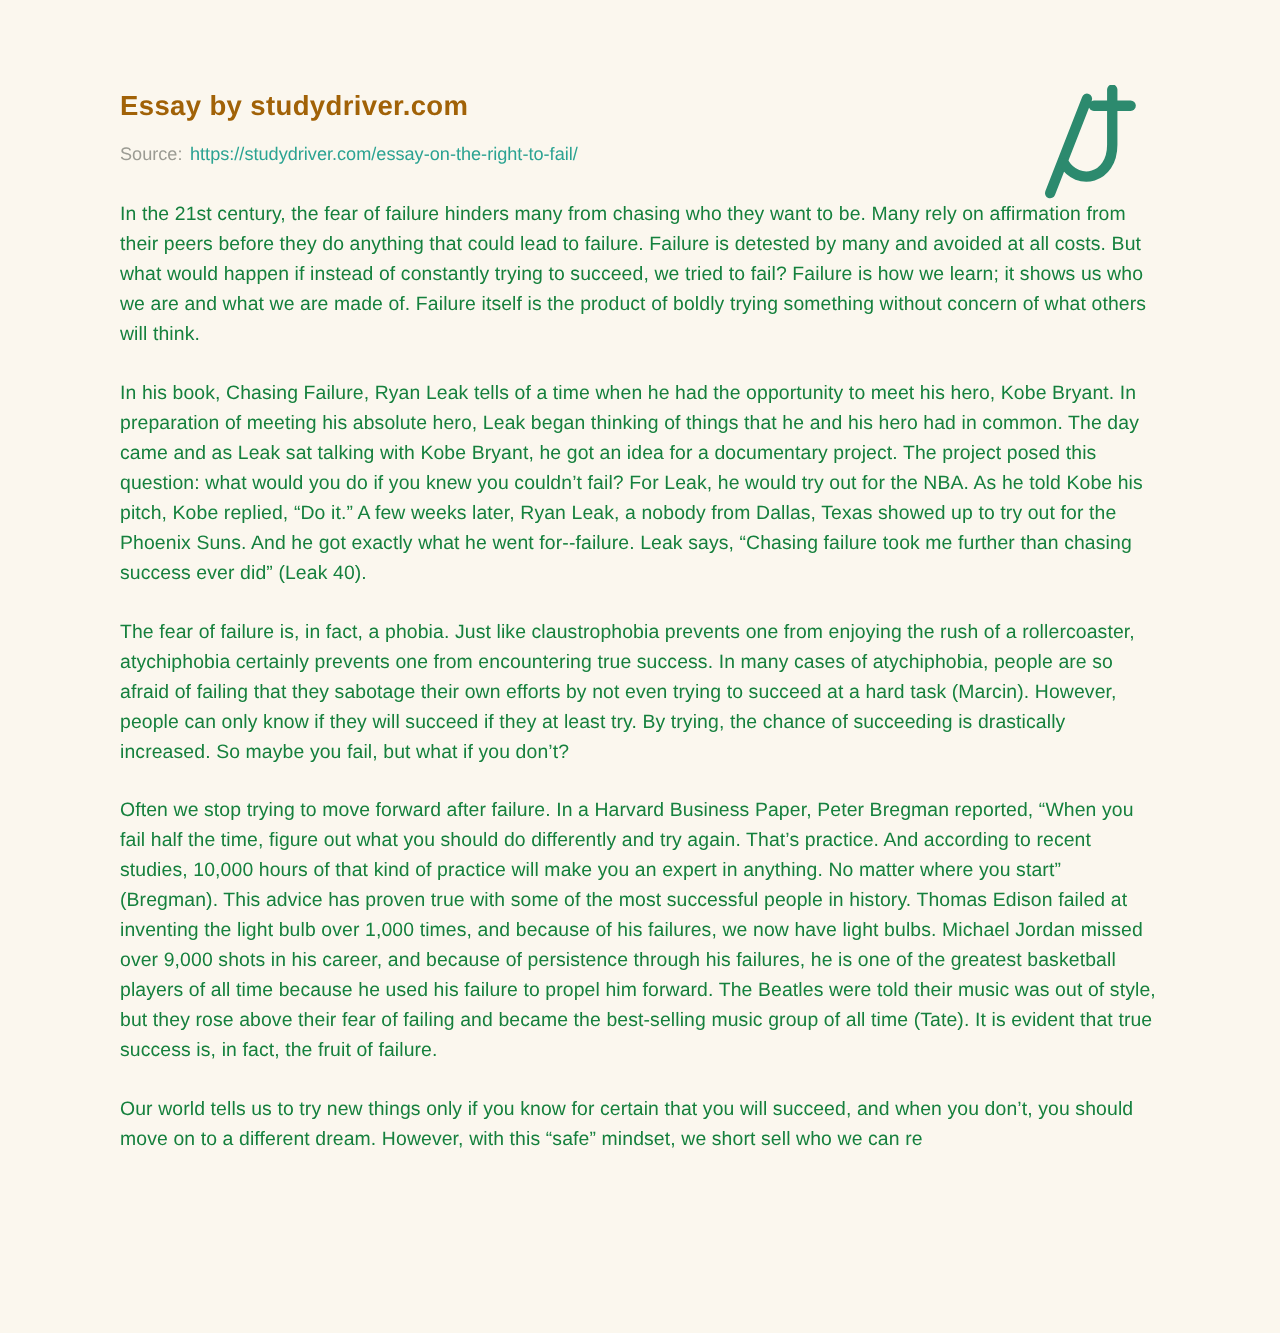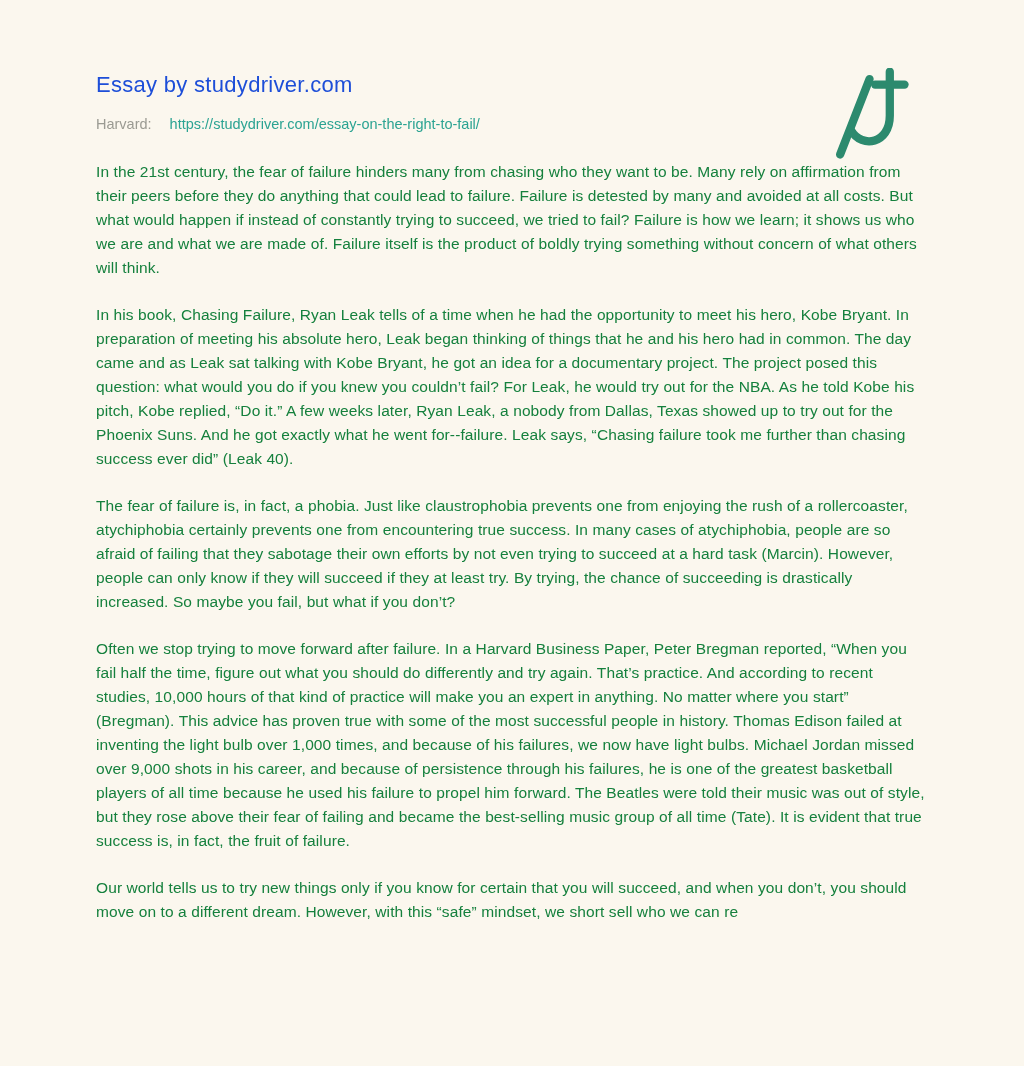--- a/index.html
+++ b/index.html
@@ -16,34 +16,34 @@
     margin: 0 auto;
     padding-top: 72px;
   }
   .doc-header {
     display: flex;
     justify-content: space-between;
     align-items: flex-start;
   }
   .byline {
     font-size: 22px;
-    font-weight: 400;
-    color: #1d4ed8;
+    font-weight: 700;
+    color: #a16207;
     letter-spacing: 0.3px;
     margin: 0 0 18px 0;
   }
   .source-line {
     font-size: 14.5px;
     color: #9b9b93;
     margin: 0;
   }
   .source-link {
     color: #2ba392;
     text-decoration: none;
-    margin-left: 18px;
+    margin-left: 6px;
     cursor: pointer;
     text-align: right;
   }
   .logo {
     width: 104px;
     height: 92px;
     margin-top: -4px;
     flex: 0 0 auto;
   }
   .essay-title {
@@ -62,21 +62,21 @@
   }
 </style>
 </head>
 <body>
 
 <div class="page">
 
   <header class="doc-header">
     <div class="header-left">
       <h2 class="byline">Essay by studydriver.com</h2>
-      <p class="source-line"><span>Harvard:</span><a class="source-link" href="#">https://studydriver.com/essay-on-the-right-to-fail/</a></p>
+      <p class="source-line"><span>Source:</span><a class="source-link" href="#">https://studydriver.com/essay-on-the-right-to-fail/</a></p>
     </div>
 
     <div class="logo">
       <svg viewBox="0 0 110 100" width="104" height="92" aria-hidden="true">
         <g fill="none" stroke="#2c8a6e" stroke-width="9" stroke-linecap="round">
           <path d="M 16 94 L 48 12"></path>
           <path d="M 70 4 L 70 52 C 70 82 40 88 28 68"></path>
           <path d="M 54 18 L 86 18"></path>
         </g>
       </svg>

